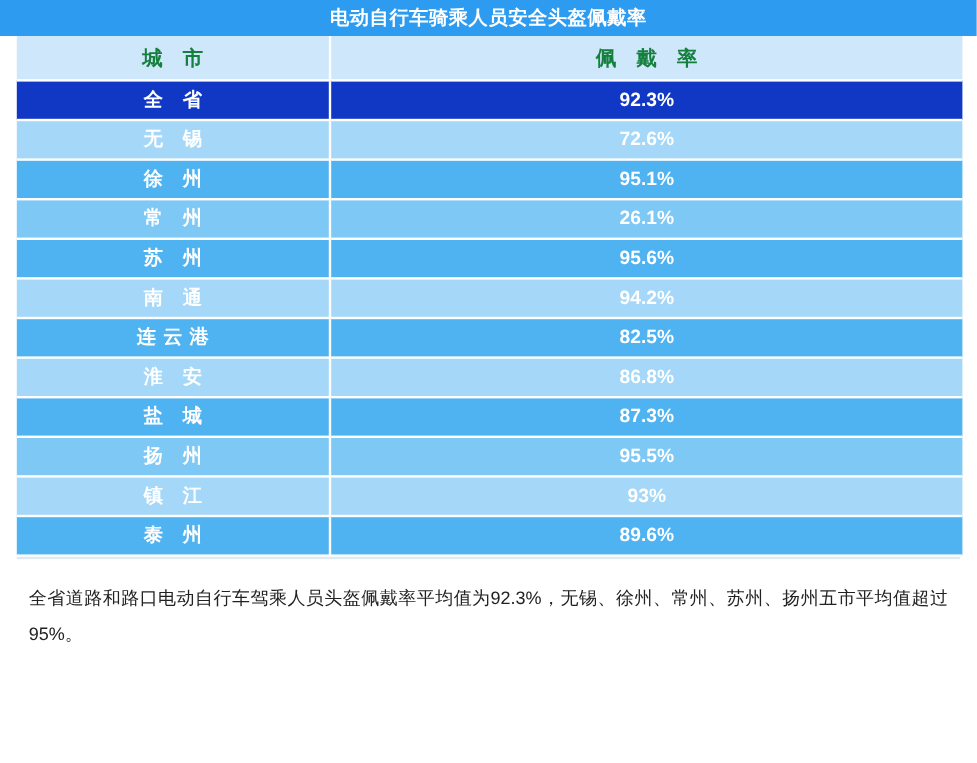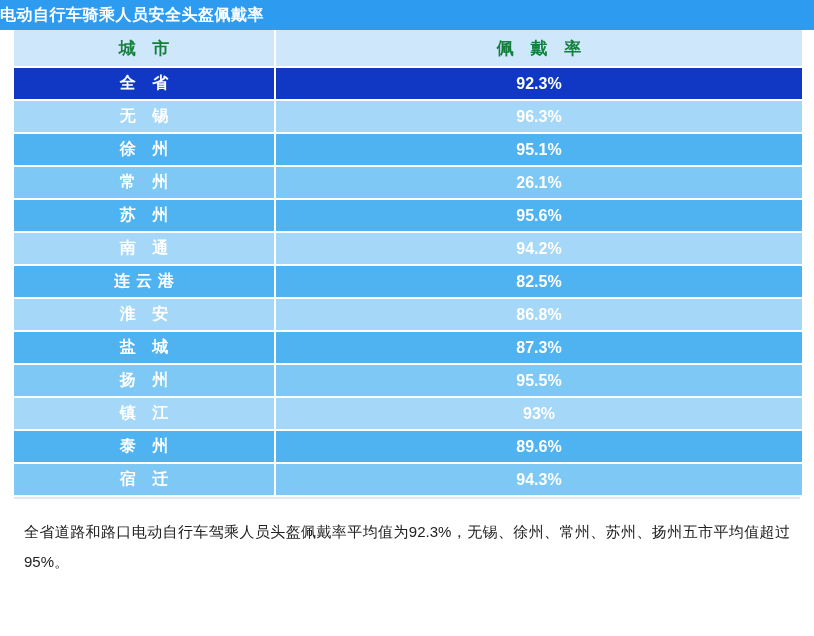--- a/index.html
+++ b/index.html
@@ -18,20 +18,21 @@
     width: 814px;
     height: 636px;
     background: #ffffff;
   }
   
   .title-bar {
     height: 30px;
     background: #2d9cf0;
     display: flex;
     align-items: center;
+    justify-content: center;
   }
   .title-bar .title-text {
     color: #ffffff;
     font-size: 16px;
     font-weight: bold;
     letter-spacing: 0.5px;
   }
   
   .table-wrap {
     padding: 0 14px;
@@ -120,21 +121,21 @@
           <td class="col-rate">佩 戴 率</td>
         </tr>
 
         <tr class="prov-row">
           <td class="col-city">全 省</td>
           <td class="col-rate">92.3%</td>
         </tr>
 
         <tr class="data-row shade-c">
           <td class="col-city">无 锡</td>
-          <td class="col-rate">96.3%</td>
+          <td class="col-rate">72.6%</td>
         </tr>
         <tr class="data-row shade-a">
           <td class="col-city">徐 州</td>
           <td class="col-rate">95.1%</td>
         </tr>
         <tr class="data-row shade-b">
           <td class="col-city">常 州</td>
           <td class="col-rate">26.1%</td>
         </tr>
         <tr class="data-row shade-a">
@@ -162,24 +163,20 @@
           <td class="col-rate">95.5%</td>
         </tr>
         <tr class="data-row shade-c">
           <td class="col-city">镇 江</td>
           <td class="col-rate">93%</td>
         </tr>
         <tr class="data-row shade-a">
           <td class="col-city">泰 州</td>
           <td class="col-rate">89.6%</td>
         </tr>
-        <tr class="data-row shade-b">
-          <td class="col-city">宿 迁</td>
-          <td class="col-rate">94.3%</td>
-        </tr>
       </tbody>
     </table>
   </div>
 
   <div class="note">
     <div class="note-inner">全省道路和路口电动自行车驾乘人员头盔佩戴率平均值为92.3%，无锡、徐州、常州、苏州、扬州五市平均值超过95%。</div>
   </div>
 
 </div>
 

